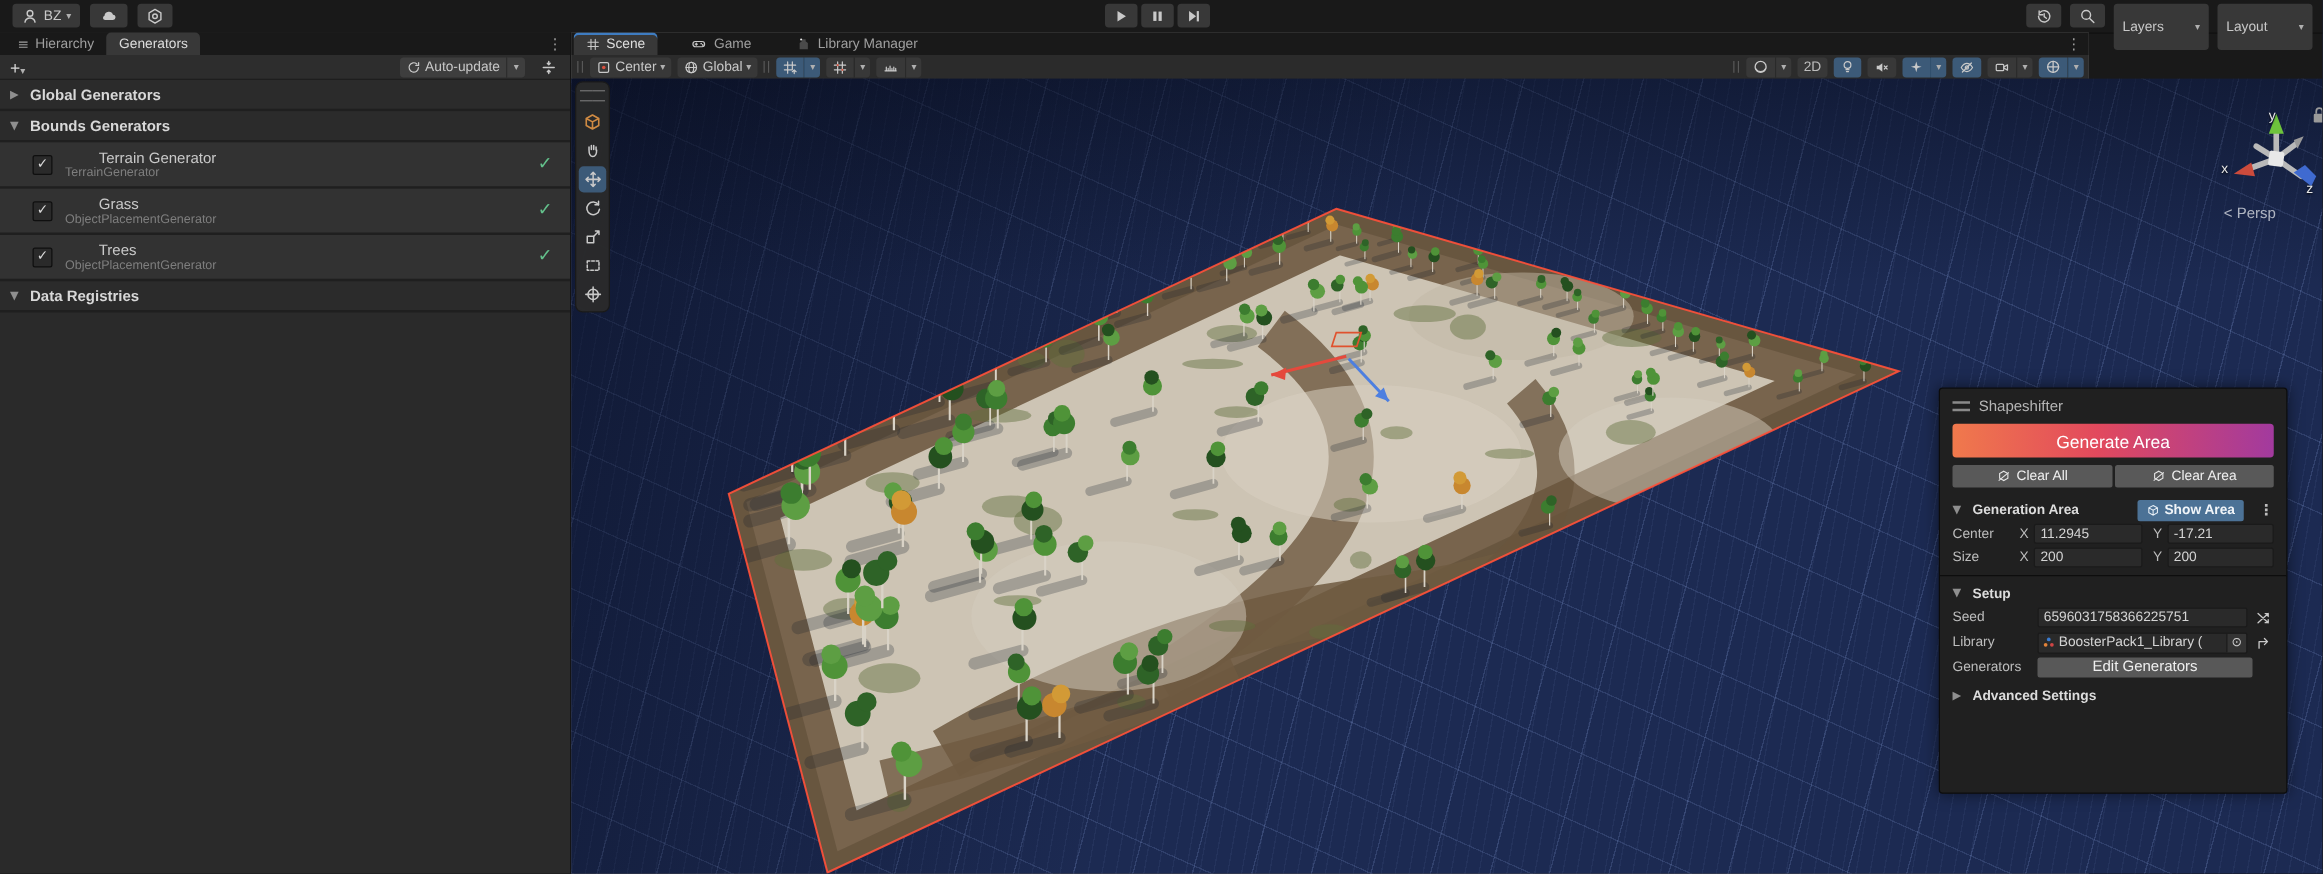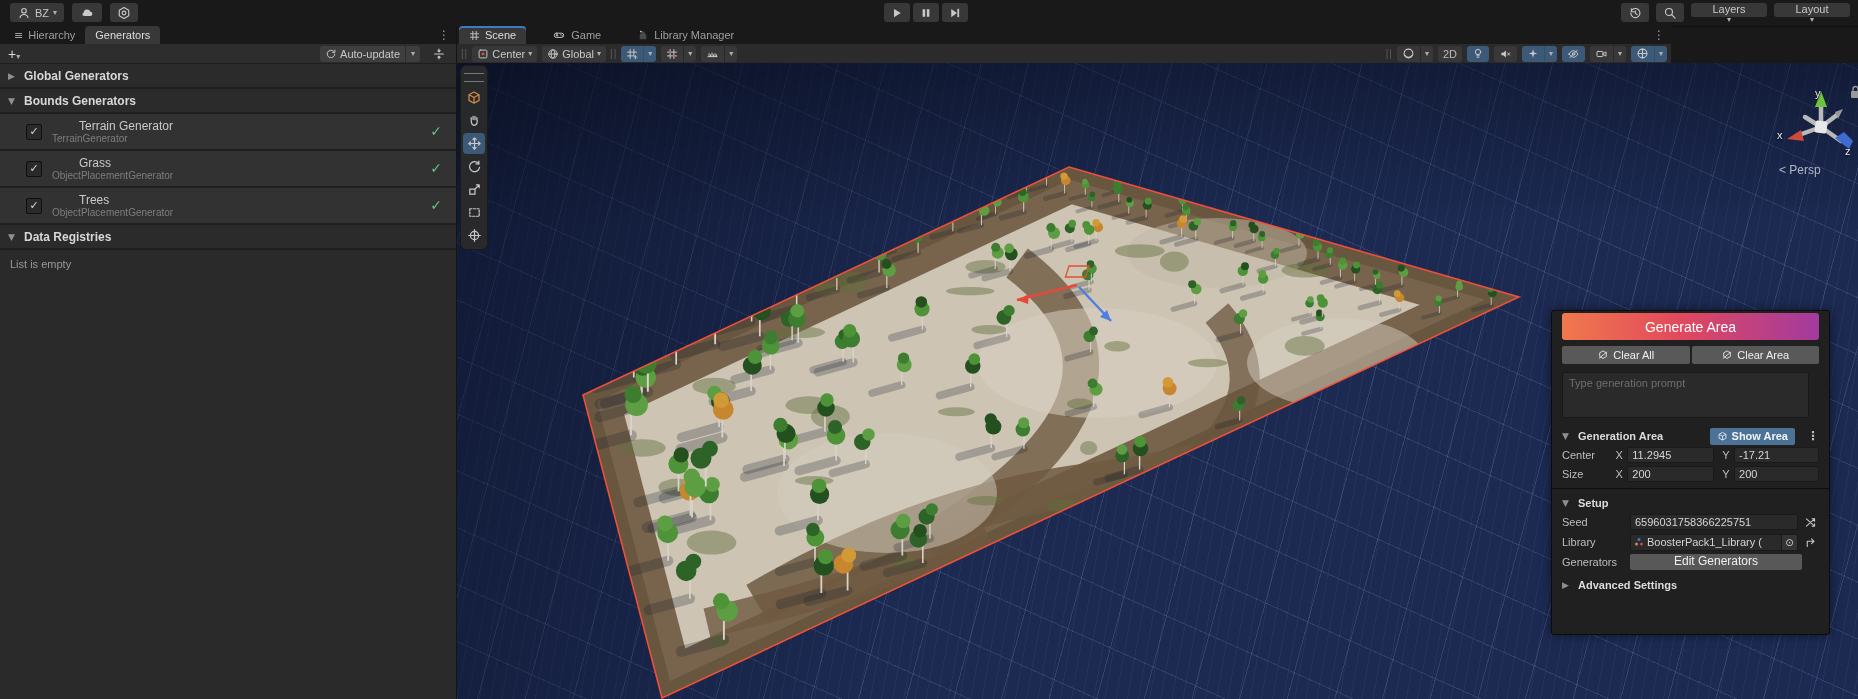--- a/index.html
+++ b/index.html
@@ -13,21 +13,21 @@
 
   
   #topbar{left:0;top:0;width:1858px;height:26px;background:#191919;border-bottom:1px solid #111;}
   .tb-btn{display:inline-flex;align-items:center;gap:4px;background:#383838;border-radius:3px;
           height:19px;padding:0 7px;font-size:11px;color:#c8c8c8;margin-top:3px;}
   #tb-left{position:absolute;left:10px;top:0;display:flex;gap:8px;}
   #tb-center{position:absolute;left:884px;top:0;display:flex;gap:3px;}
   #tb-right{position:absolute;right:8px;top:0;display:flex;gap:7px;}
   .drop{font-size:8px;color:#b0b0b0;font-family:"DejaVu Sans",sans-serif;}
   .ddl{display:inline-flex;align-items:center;justify-content:space-between;background:#383838;
-       border-radius:3px;height:14px;padding:0 7px;font-size:11px;min-width:62px;margin-top:3px;flex-direction:column;}
+       border-radius:3px;height:37px;padding:0 7px;font-size:11px;min-width:62px;margin-top:3px;}
 
   
   #left-panel{left:0;top:26px;width:456px;height:673px;background:#2a2a2a;border-right:1px solid #141414;}
   #scene-panel{left:457px;top:26px;width:1214px;height:673px;background:#737373;}
 
   .tabbar{height:18px;background:#191919;display:flex;align-items:flex-end;position:relative;}
   .tab{display:flex;align-items:center;gap:5px;height:18px;padding:0 10px;font-size:11px;color:#9f9f9f;
        border-radius:4px 4px 0 0;}
   .tab.active{background:#383838;color:#dedede;}
   .tab.active.blue-top{box-shadow:inset 0 2px 0 #3e7cc1;}
@@ -271,21 +271,20 @@
       <span class="t1">Trees</span>
       <span class="t2">ObjectPlacementGenerator</span>
     </span>
     <span class="gcheck">✓</span>
   </div>
 
   <div class="lrow lhead">
     <span class="fold">▼</span>
     <span>Data Registries</span>
   </div>
-  <div id="empty-text">List is empty</div>
 </div>
 
 <div id="scene-panel" class="abs">
   <div class="tabbar">
     <div class="tab active blue-top" style="margin-left:2px;">
       <span>
         <svg width="11" height="11" viewBox="0 0 16 16">
             <path class="icn" d="M5.5 2v12M10.5 2v12M2 5.5h12M2 10.5h12"></path>
           </svg>
       </span>
@@ -985,20 +984,24 @@
     <span class="axlbl" style="left:1358px;top:24px;">y</span>
     <span class="axlbl" style="left:1320px;top:66px;">x</span>
     <span class="axlbl" style="left:1388px;top:82px;">z</span>
     <div id="persp-label" class="abs">
       <span>&lt;</span>
       <span>Persp</span>
     </div>
   </div>
 
   <div id="shape-panel" class="abs">
+    <div class="hdr">
+      <span class="handle2"></span>
+      <span>Shapeshifter</span>
+    </div>
     <div id="generate-btn">
       <span>Generate Area</span>
     </div>
     <div class="clear-row">
       <div class="clear-btn">
         <span>
           <svg width="12" height="12" viewBox="0 0 16 16">
               <path d="M8 2.6l4.4 2.5v5L8 12.6 3.6 10.1v-5z" fill="none" stroke="#e6e6e6" stroke-width="1.2"></path>
               <path d="M2.6 12.6L13.4 3.8" stroke="#e6e6e6" stroke-width="1.2"></path>
             </svg>
@@ -1008,21 +1011,20 @@
       <div class="clear-btn">
         <span>
           <svg width="12" height="12" viewBox="0 0 16 16">
               <path d="M8 2.6l4.4 2.5v5L8 12.6 3.6 10.1v-5z" fill="none" stroke="#e6e6e6" stroke-width="1.2"></path>
               <path d="M2.6 12.6L13.4 3.8" stroke="#e6e6e6" stroke-width="1.2"></path>
             </svg>
         </span>
         <span>Clear Area</span>
       </div>
     </div>
-    <textarea id="prompt-box" placeholder="Type generation prompt" style=""></textarea>
 
     <div class="sec-hdr" style="margin-top:8px;">
       <span class="fold">▼</span>
       <span>Generation Area</span>
       <div id="show-area-btn">
         <span>
           <svg width="11" height="11" viewBox="0 0 16 16">
               <path d="M8 2l5 2.8v5.6L8 13.2 3 10.4V4.8z M3 4.8l5 2.7 5-2.7 M8 7.5v5.7" fill="none" stroke="#eaf1f8" stroke-width="1.2"></path>
             </svg>
         </span>

